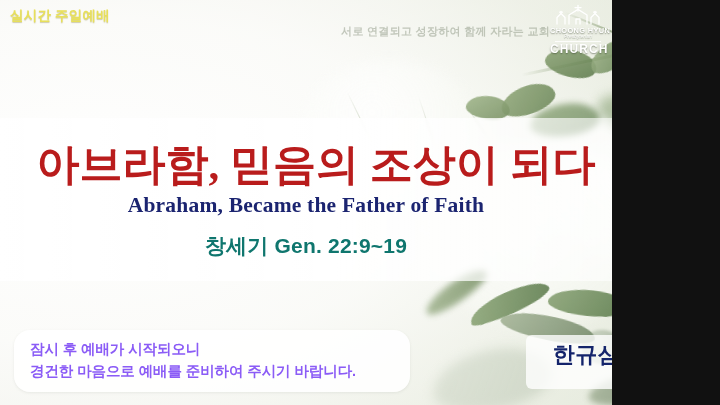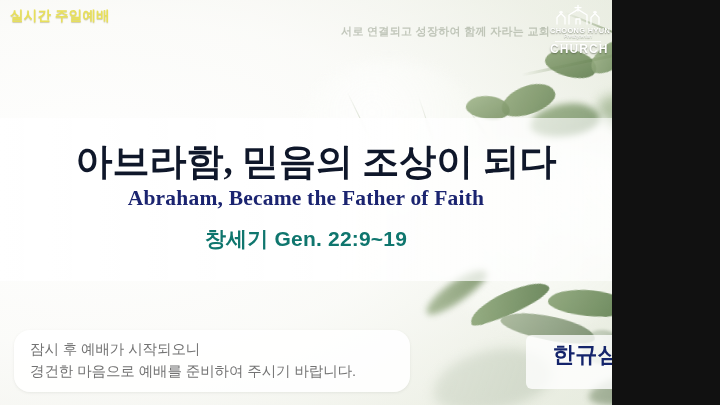--- a/index.html
+++ b/index.html
@@ -140,23 +140,23 @@
   .titles {
     position: absolute;
     left: 0;
     right: 0;
     top: 140px;
     text-align: center;
     z-index: 6;
   }
   .title-ko {
     font-family: "Liberation Serif", "DejaVu Serif", serif;
-    font-size: 37px;
-    font-weight: 700;
-    color: #0f172a;
+    font-size: 43px;
+    font-weight: 700;
+    color: #b91c1c;
     letter-spacing: 0px;
     line-height: 1.18;
     white-space: nowrap;
     padding-left: 20px;
   }
   .title-en {
     font-family: "Liberation Serif", "DejaVu Serif", serif;
     font-size: 21.5px;
     font-weight: 700;
     color: #1b2470;
@@ -182,22 +182,22 @@
     height: 62px;
     border-radius: 16px;
     background: rgba(255,255,255,0.88);
     box-shadow: 0 1px 3px rgba(90,95,85,.10);
     z-index: 6;
     padding: 9px 0 0 16px;
     box-sizing: border-box;
   }
   .notice .line {
     font-size: 14.5px;
-    font-weight: 400;
-    color: #737373;
+    font-weight: 700;
+    color: #8b5cf6;
     line-height: 1.5;
     letter-spacing: -.1px;
     white-space: nowrap;
   }
 
   
   .pastor {
     position: absolute;
     left: 526px;
     top: 335px;

